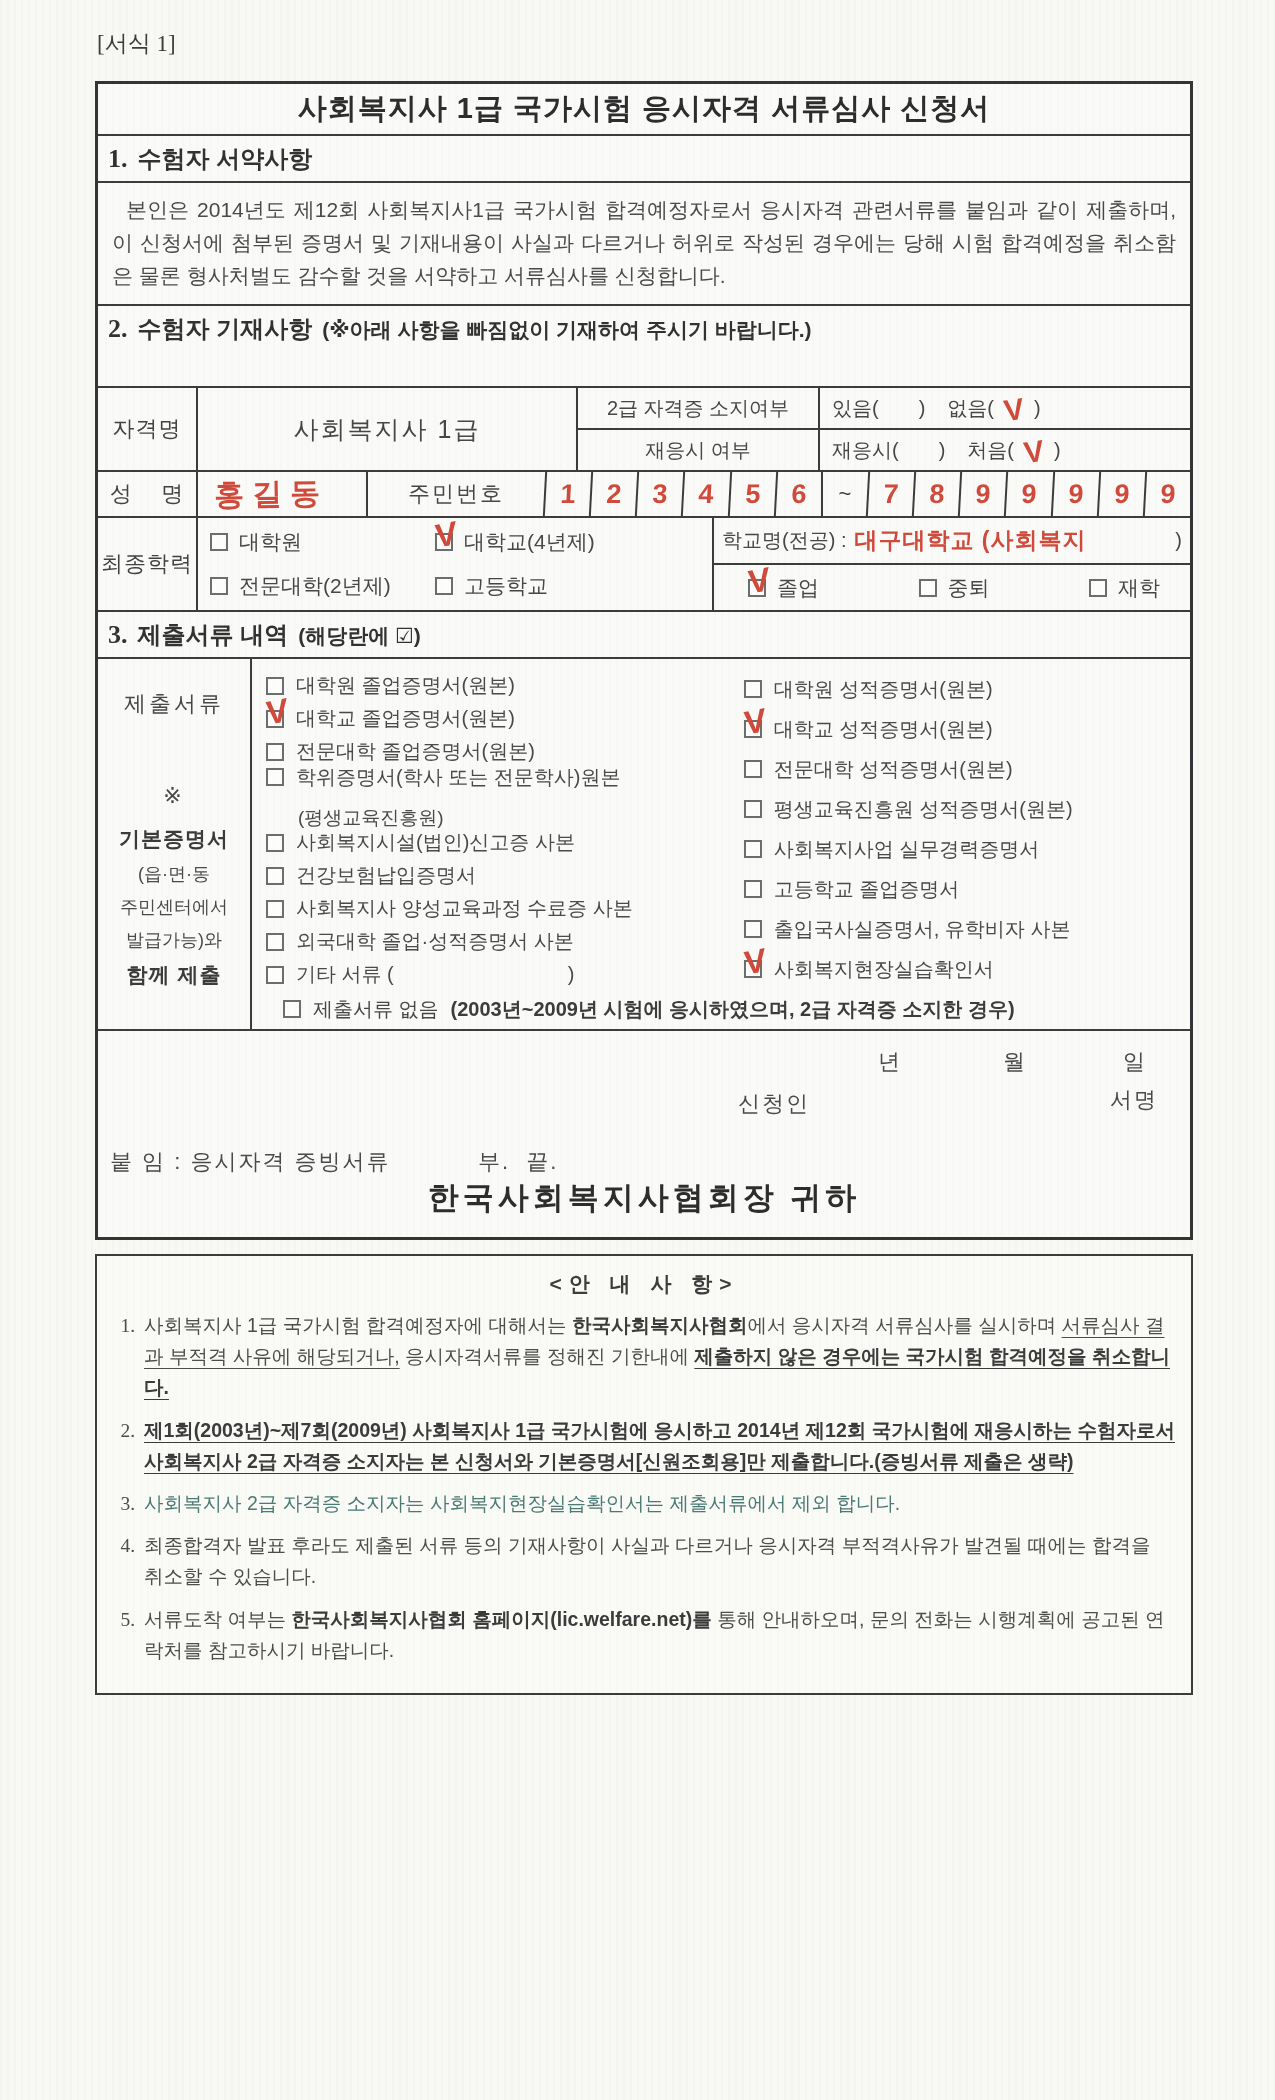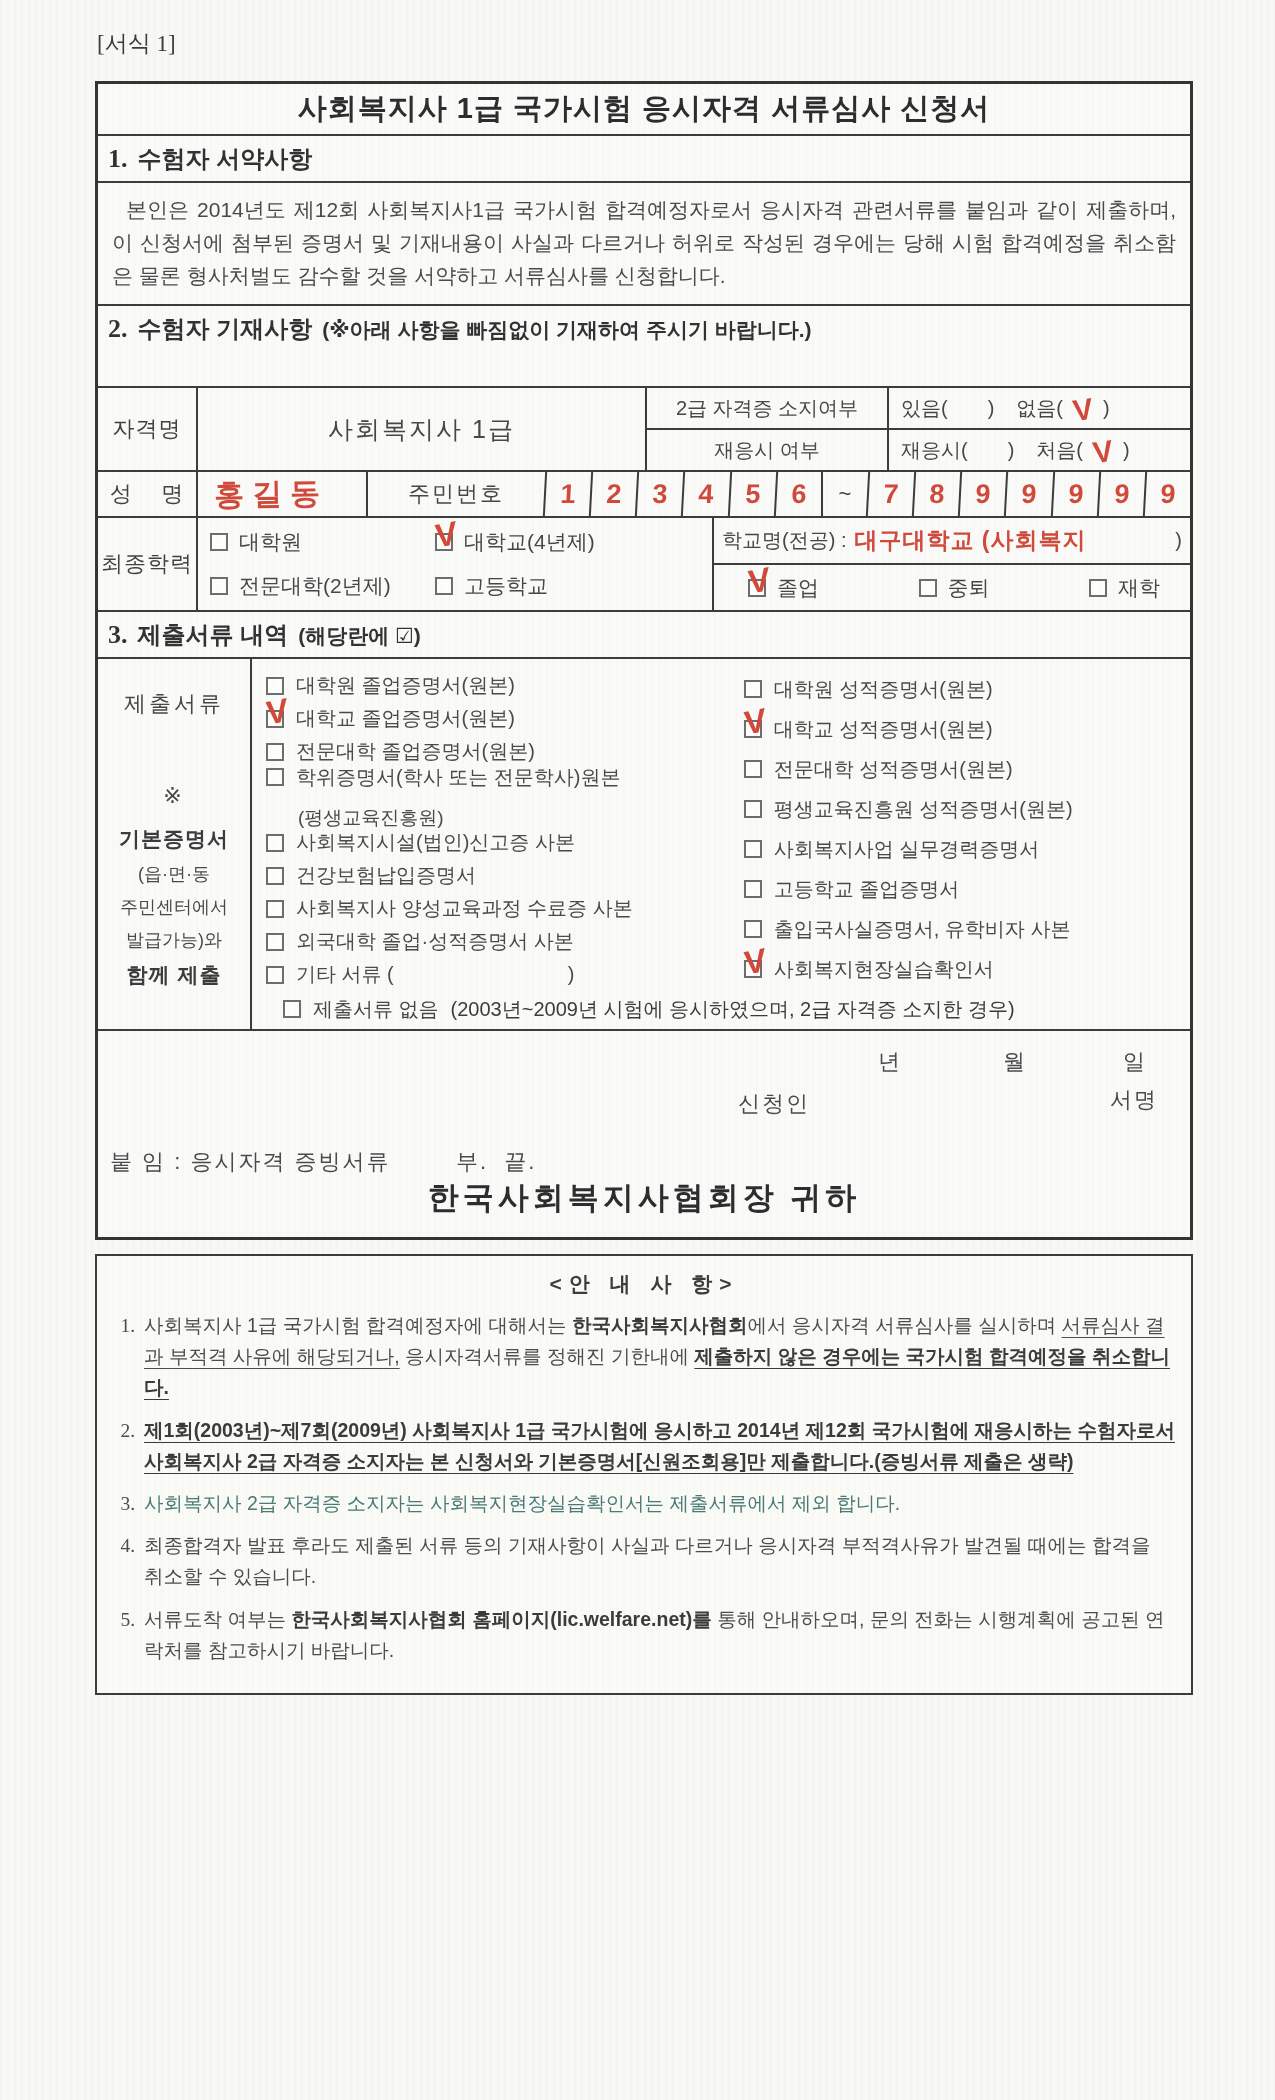--- a/index.html
+++ b/index.html
@@ -19,21 +19,21 @@
        font-weight:bold;color:#323232;}
   .sec-num{font-family:"Liberation Serif",serif;font-size:26px;}
   .sec-note{font-size:21px;font-weight:bold;}
   .pledge{padding:10px 14px 12px;font-size:21px;line-height:33px;text-align:justify;
        word-break:break-all;color:#4a4a4a;text-indent:14px;}
   
   .lblcell{width:98px;flex:none;display:flex;align-items:center;justify-content:center;
        font-size:22px;color:#424242;white-space:pre;letter-spacing:1px;}
   .rowA{display:flex;min-height:84px;margin-top:35px;}
   .qval{flex:1;display:flex;align-items:center;justify-content:center;font-size:25px;letter-spacing:2px;}
-  .rowA-right{width:545px;flex:none;display:flex;flex-direction:column;}
+  .rowA-right{width:614px;flex:none;display:flex;flex-direction:column;}
   .optrow{flex:1;display:flex;}
   .optlbl{width:240px;flex:none;display:flex;align-items:center;justify-content:center;font-size:20px;}
   .optvals{flex:1;display:flex;align-items:center;padding-left:12px;gap:22px;font-size:20px;}
   .popt{white-space:nowrap;}
   .vslot{display:inline-block;width:40px;text-align:center;}
   .vmark2{visibility:hidden;display:inline-block;font-size:30px;font-weight:bold;color:#d04a3c;
        transform:rotate(-8deg);line-height:0;vertical-align:-5px;}
   .vslot[data-checked="true"] .vmark2{visibility:visible;}
   .rowB{display:flex;height:46px;}
   .nameval{width:170px;flex:none;display:flex;align-items:center;padding-left:16px;}
@@ -72,21 +72,21 @@
   .items{flex:1;padding:10px 0 2px;}
   .cols{display:flex;}
   .col-l{width:52%;padding-left:14px;}
   .col-r{width:48%;padding-left:4px;}
   .doc-item{display:flex;align-items:center;gap:12px;height:33px;font-size:20px;color:#4a4a4a;white-space:nowrap;}
   .col-r .doc-item{height:40px;}
   .doc-item.two-line{height:58px;flex-wrap:wrap;align-content:center;row-gap:18px;}
   .doc-sub{width:100%;padding-left:32px;font-size:19px;margin-top:-4px;}
   .doc-gap{display:inline-block;width:150px;}
   .span-row{display:flex;align-items:center;gap:12px;height:36px;padding-left:14px;font-size:20px;white-space:nowrap;margin-left:17px;}
-  .bold-note{font-weight:normal;color:#3c3c3c;}
+  .bold-note{font-weight:bold;color:#3c3c3c;}
   
   .sig-area{position:relative;height:208px;}
   .sigtxt{position:absolute;font-size:22px;color:#4a4a4a;letter-spacing:2px;white-space:pre;}
   .recipient{position:absolute;left:0;right:0;top:146px;text-align:center;font-size:31px;
        font-weight:bold;color:#2d2d2d;letter-spacing:4px;}
   
   .guide-box{border:2px solid #3c3c3c;margin-top:14px;padding:10px 16px 16px;min-height:386px;background:rgba(255,255,255,.25);}
   .g-head{text-align:center;font-size:21px;font-weight:bold;letter-spacing:7px;color:#3d3d3d;margin:4px 0 12px;}
   .g-item{display:flex;gap:9px;margin-bottom:11px;font-size:19.5px;line-height:1.6;color:#4d4d4d;word-break:break-all;}
   .g-num{flex:none;width:22px;text-align:right;font-family:"Liberation Serif",serif;}
@@ -319,21 +319,21 @@
       </div>
     </div>
 
     <div class="sig-area bt">
       <span class="sigtxt" style="left:780px;top:16px;">년</span>
       <span class="sigtxt" style="left:905px;top:16px;">월</span>
       <span class="sigtxt" style="left:1025px;top:16px;">일</span>
       <span class="sigtxt" style="left:640px;top:58px;">신청인</span>
       <span class="sigtxt" style="left:1012px;top:54px;">서명</span>
       <span class="sigtxt" style="left:12px;top:116px;">붙 임 : 응시자격 증빙서류</span>
-      <span class="sigtxt" style="left:358px;top:116px;">부.  끝.</span>
+      <span class="sigtxt" style="left:380px;top:116px;">부.  끝.</span>
       <div class="recipient">한국사회복지사협회장 귀하</div>
     </div>
 
   </div>
 
   <div class="guide-box">
     <div class="g-head">&lt;안 내 사 항&gt;</div>
     <div>
         <div class="g-item">
           <span class="g-num">1.</span>

